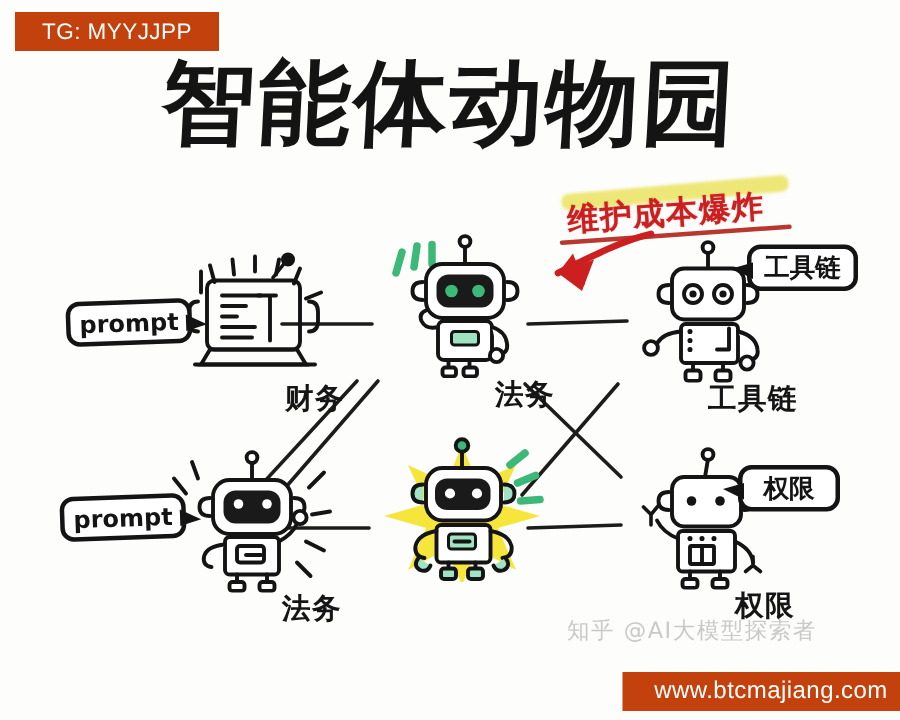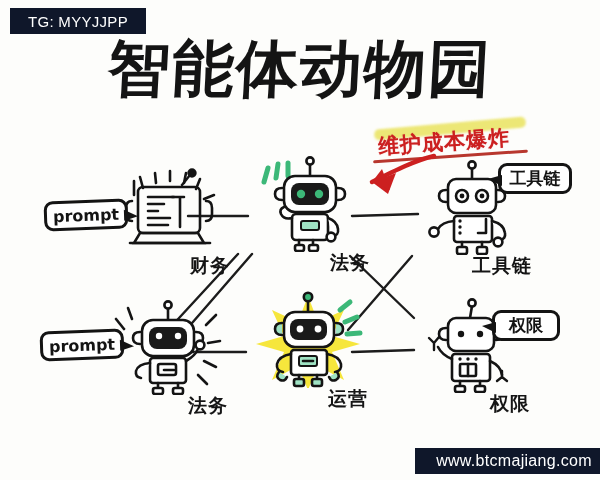--- a/index.html
+++ b/index.html
@@ -15,21 +15,21 @@
     position: relative;
     width: 600px;
     height: 480px;
     background: #fdfdfb;
     overflow: hidden;
   }
 
   
   .wm-chip {
     position: absolute;
-    background: #0f172a;
+    background: #c2410c;
     color: #ffffff;
     font-family: "Liberation Sans", sans-serif;
     letter-spacing: .3px;
     display: flex;
     align-items: center;
     justify-content: center;
   }
   #tg-chip {
     left: 10px;
     top: 8px;
@@ -351,21 +351,20 @@
         <path d="M55 73 h10"></path>
         <path d="M43 66 q-12 2 -14 10 q-1 7 6 8" fill="none"></path>
         <path d="M79 66 q12 2 14 10 q1 7 -6 8" fill="none"></path>
         <path d="M31 84 q-4 5 1 8 q5 2 7 -3" fill="#9fe3c4"></path>
         <path d="M89 84 q4 5 -1 8 q-5 2 -7 -3" fill="#9fe3c4"></path>
         <path d="M51 87 v6 M69 87 v6"></path>
         <rect x="46" y="91" width="10" height="7" rx="2" fill="#9fe3c4"></rect>
         <rect x="64" y="91" width="10" height="7" rx="2" fill="#9fe3c4"></rect>
       </g>
     </svg>
-    <div class="node-label">运营</div>
   </div>
 
   <div class="node" id="node-perm">
     <svg class="glyph" viewBox="0 0 120 100">
       <g stroke="#141414" stroke-width="2.6" fill="#ffffff" stroke-linecap="round" stroke-linejoin="round">
         <line x1="60" y1="25" x2="62" y2="13"></line>
         <circle cx="62" cy="10" r="3.6" fill="#ffffff"></circle>
         <rect x="38" y="25" width="46" height="33" rx="8"></rect>
         <circle cx="51" cy="41" r="3.2" fill="#141414" stroke="none"></circle>
         <circle cx="70" cy="41" r="3.2" fill="#141414" stroke="none"></circle>
@@ -394,16 +393,17 @@
   <div class="bubble tail-right" id="bubble-prompt2">
     <span>prompt</span>
   </div>
   <div class="bubble tail-left" id="bubble-tool">
     <span>工具链</span>
   </div>
   <div class="bubble tail-left" id="bubble-perm">
     <span>权限</span>
   </div>
 
+  <div id="zhihu-wm">知乎 @AI大模型探索者</div>
   <div class="wm-chip" id="tg-chip">TG: MYYJJPP</div>
   <div class="wm-chip" id="site-chip">www.btcmajiang.com</div>
 
 </div>
 
 </body></html>

